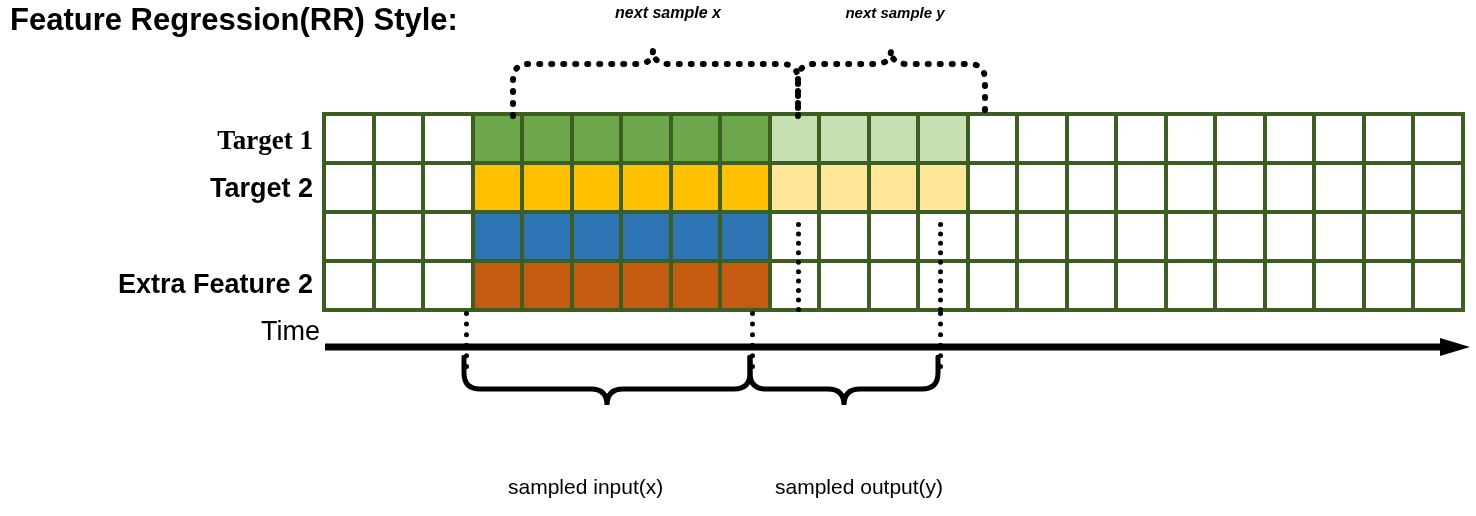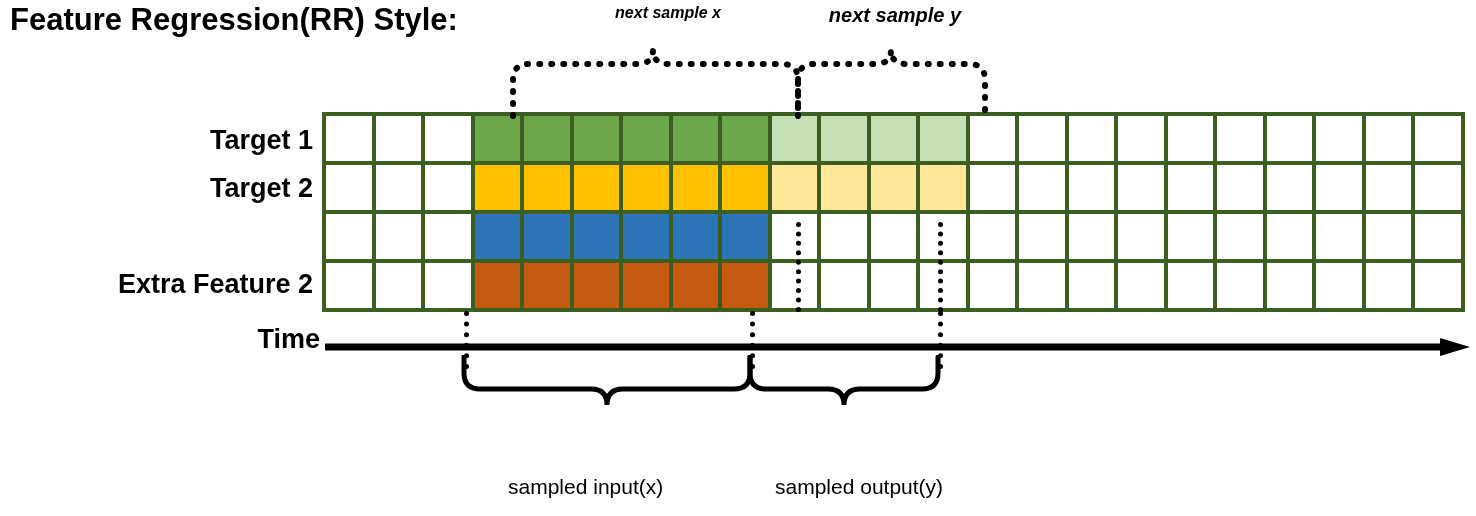--- a/index.html
+++ b/index.html
@@ -37,60 +37,60 @@
     grid-template-columns:repeat(23,1fr);
     grid-template-rows:repeat(4,1fr);
     gap:4px;
     padding:4px;
     box-sizing:border-box;
   }
   #grid .cell{background:#ffffff;}
 
   
   #time-label{
-    left:150px;top:324px;width:170px;
+    left:150px;top:316px;width:170px;
     text-align:right;
-    font-size:27px;font-weight:700;
+    font-size:27px;font-weight:400;
   }
   #time-axis{left:325px;top:338px;width:1145px;height:18px;}
 
   
   .dotline{
     border-left:5px dotted #000;
     width:0;
   }
 
   
   #top-braces{left:490px;top:2px;width:520px;height:118px;}
   #brace-x-label{
     left:578px;top:4px;width:180px;text-align:center;
     font-size:16px;font-style:italic;font-weight:600;white-space:nowrap;
   }
   #brace-y-label{
     left:805px;top:4px;width:180px;text-align:center;
-    font-size:20px;font-style:italic;font-weight:600;white-space:nowrap;
+    font-size:15px;font-style:italic;font-weight:600;white-space:nowrap;
   }
 
   
   #bot-braces{left:450px;top:355px;width:570px;height:60px;}
 
   
   .caption{
     font-size:21px;font-weight:400;line-height:26px;white-space:pre;
   }
   #cap-x{left:508px;top:422px;}
   #cap-y{left:775px;top:422px;}
 </style>
 </head>
 <body>
 
 <div class="abs" id="title">Feature Regression(RR) Style:</div>
 
 <div class="abs" id="labels">
-  <div class="row-label" style="top:0px;">Target 1</div>
+  <div class="row-label" style="top:0px;font-family:Liberation Serif, serif;">Target 1</div>
   <div class="row-label" style="top:48px;">Target 2</div>
   <div class="row-label" style="top:144px;">Extra Feature 2</div>
 </div>
 
 <div class="abs" id="grid" style="grid-template-columns: repeat(23, 1fr); grid-template-rows: repeat(4, 1fr); background: rgb(60, 94, 32);">
     <div class="cell" style="background: rgb(255, 255, 255);"></div>
     <div class="cell" style="background: rgb(255, 255, 255);"></div>
     <div class="cell" style="background: rgb(255, 255, 255);"></div>
     <div class="cell" style="background: rgb(109, 167, 75);"></div>
     <div class="cell" style="background: rgb(109, 167, 75);"></div>

